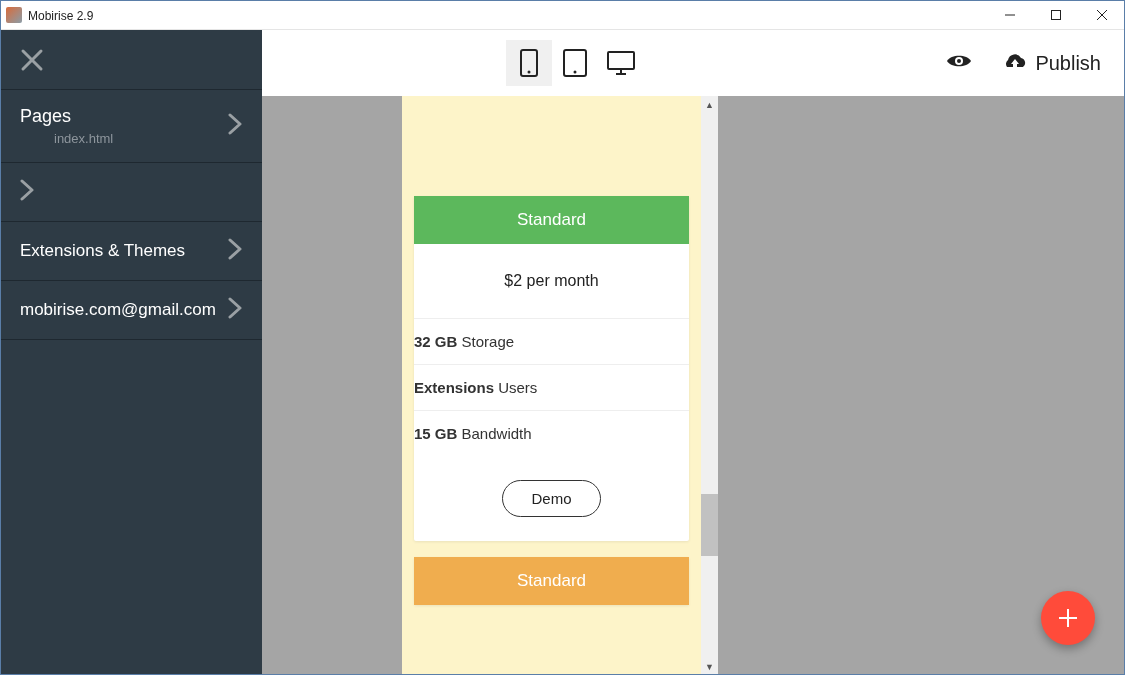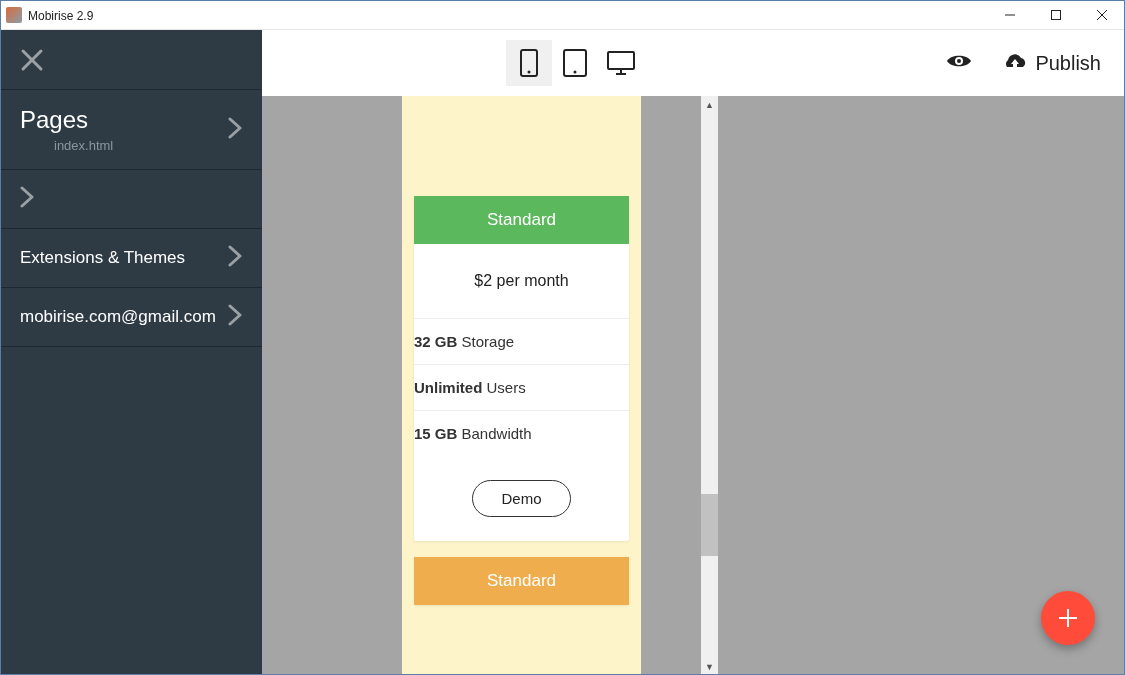--- a/index.html
+++ b/index.html
@@ -13,21 +13,21 @@
 .win-btn { width: 46px; height: 30px; display: flex; align-items: center; justify-content: center; font-size: 13px; color: #222; cursor: pointer; }
 .win-btn svg { display:block; }
 
 .app-body { display: flex; height: calc(675px - 30px); position: relative; }
 
 .sidebar { width: 262px; background: #2e3b45; color: #d9dde0; display: flex; flex-direction: column; }
 .side-close { height: 60px; display: flex; align-items: center; padding-left: 20px; border-bottom: 1px solid #1e2830; }
 .side-close svg { stroke: #9aa0a4; }
 .side-item { padding: 16px 20px; border-bottom: 1px solid #1e2830; display: flex; align-items: center; justify-content: space-between; cursor: pointer; }
 .side-item-text { display: flex; flex-direction: column; gap: 4px; }
-.side-title { font-size: 24px; color: #fff; font-weight: 400; }
+.side-title { font-size: 18px; color: #fff; font-weight: 400; }
 .side-sub { font-size: 13px; color: #8d959c; margin-left: 34px; }
 .side-single .side-title { font-size: 17px; }
 .chev { flex-shrink: 0; }
 .chev svg { stroke: #9aa0a4; }
 
 .main { flex: 1; display: flex; flex-direction: column; background: #fff; }
 .topbar { height: 66px; background: #fff; display: flex; align-items: center; justify-content: space-between; padding: 0 24px; }
 .device-group { display: flex; gap: 0; margin-left: 220px; }
 .dev-btn { width: 46px; height: 46px; display: flex; align-items: center; justify-content: center; cursor: pointer; }
 .dev-btn.active { background: #f0f0f0; }
@@ -35,21 +35,21 @@
 .preview-btn { cursor: pointer; }
 .publish-btn { display: flex; align-items: center; gap: 6px; cursor: pointer; font-size: 20px; color: #222; }
 
 .canvas-wrap { flex: 1; background: #a5a5a5; position: relative; display: flex; justify-content: flex-start; padding-left: 140px; padding-top: 0; }
 .phone-frame { width: 316px; height: 100%; background: #a5a5a5; position: relative; }
 .scroll-track { position: absolute; right: 0; top: 0; width: 17px; height: 100%; background: #f0f0f0; }
 .scroll-arrow { width:17px; height:17px; display:flex; align-items:center; justify-content:center; font-size:9px; color:#555; position:absolute; }
 .scroll-arrow.up { top:0; }
 .scroll-arrow.down { bottom:0; }
 .scroll-thumb { position:absolute; right:0; width:17px; height:62px; background:#c1c1c1; top:398px; }
-.phone-content { position:absolute; left:0; top:0; width: 239px; height:100%; background:#fdf4c9; overflow:hidden; padding: 0 12px; }
+.phone-content { position:absolute; left:0; top:0; width: 299px; height:100%; background:#fdf4c9; overflow:hidden; padding: 0 12px; }
 .card { background:#fff; margin-top: 100px; border-radius:2px; box-shadow:0 1px 3px rgba(0,0,0,0.08); }
 .card-head { background:#5cb85c; color:#fff; text-align:center; padding:14px 0; font-size:17px; }
 .card-head.biz { background:#f0ad4e; }
 .card-price { text-align:center; padding:28px 0; font-size:16px; color:#222; }
 .feat { padding:14px 0; font-size:15px; color:#333; border-top:1px solid #eee; }
 .feat b { font-weight:700; }
 .demo-row { text-align:center; padding:24px 0; }
 .demo-btn { display:inline-block; border:1px solid #333; border-radius:22px; padding:9px 28px; font-size:15px; color:#222; cursor:pointer; }
 .card2 { margin-top:16px; }
 
@@ -167,21 +167,21 @@
       </div>
     </div>
 
     <div class="canvas-wrap">
       <div class="phone-frame">
         <div class="phone-content">
           <div class="card">
             <div class="card-head">Standard</div>
             <div class="card-price">$2 per month</div>
             <div class="feat"><b>32 GB</b><span> Storage</span></div>
-            <div class="feat"><b>Unlimited</b><span> Users</span></div>
+            <div class="feat"><b>Extensions</b><span> Users</span></div>
             <div class="feat"><b>15 GB</b><span> Bandwidth</span></div>
             <div class="demo-row"><span class="demo-btn">Demo</span></div>
           </div>
           <div class="card card2">
             <div class="card-head biz">Standard</div>
           </div>
         </div>
         <div class="scroll-track">
           <div class="scroll-arrow up">▲</div>
           <div class="scroll-thumb"></div>

